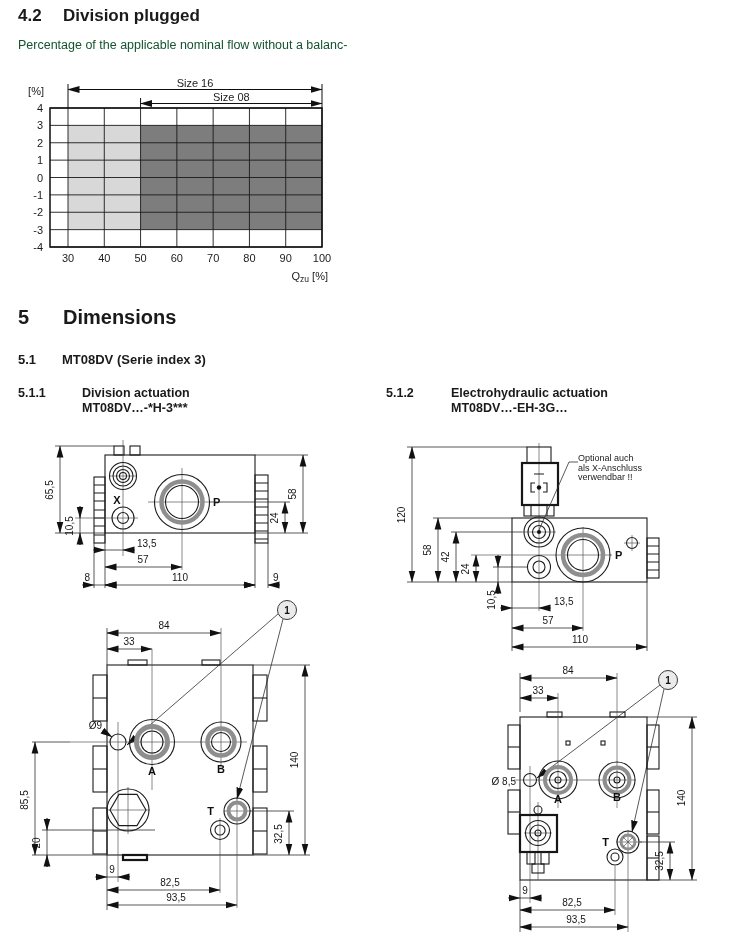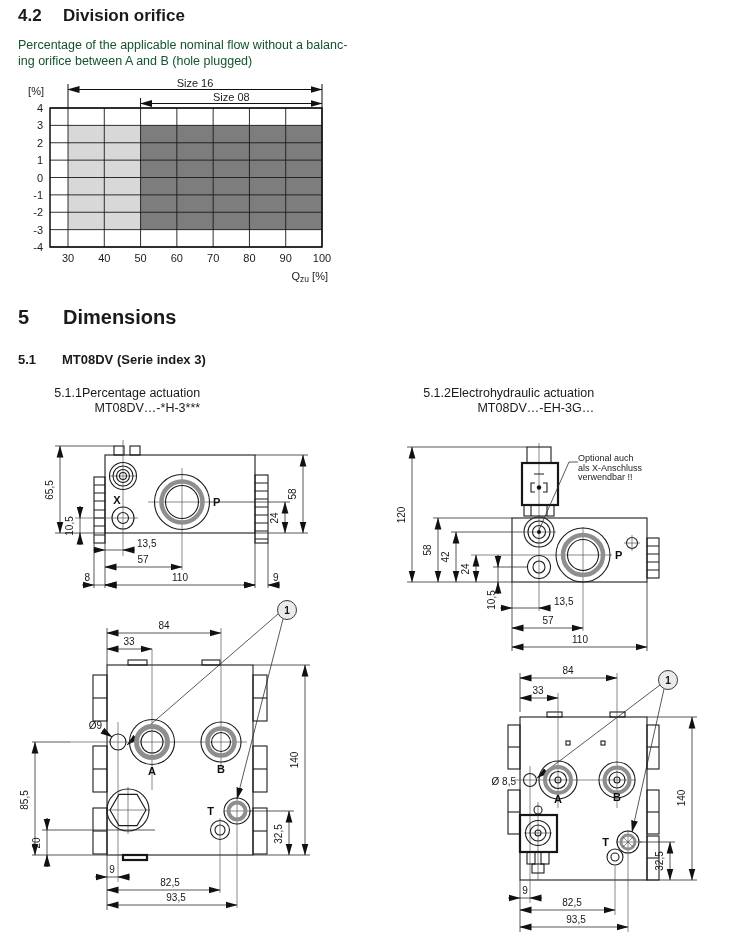--- a/index.html
+++ b/index.html
@@ -6,21 +6,21 @@
   .page{position:relative;width:756px;height:952px;background:#fff;overflow:hidden;
         font-family:"Liberation Sans",sans-serif;color:#1a1a1a;}
   .abs{position:absolute;}
   .h42{left:18px;top:6px;font-size:17px;font-weight:bold;display:flex;}
   .h42 .num{width:45px;}
   .intro{left:18px;top:37px;font-size:12.5px;line-height:16px;color:#14532d;}
   .h5{left:18px;top:306px;font-size:20px;font-weight:bold;display:flex;}
   .h5 .num{width:45px;}
   .h51{left:18px;top:352px;font-size:13px;font-weight:bold;display:flex;}
   .h51 .num{width:44px;}
-  .sub{font-size:12.5px;font-weight:normal;line-height:15px;display:flex;text-align:right;}
+  .sub{font-size:12.5px;font-weight:bold;line-height:15px;display:flex;}
   .sub .num{flex:none;}
   .sub511{left:18px;top:386px;}
   .sub511 .num{width:64px;}
   .sub512{left:386px;top:386px;}
   .sub512 .num{width:65px;}
   svg{position:absolute;overflow:visible;}
   
   .cg{stroke:#1a1a1a;stroke-width:0.9;fill:none;}
   .cb{stroke:#0e0e0e;stroke-width:1.5;fill:none;}
   .ct{font:11px "Liberation Sans",sans-serif;fill:#1b1b1b;}
@@ -37,26 +37,25 @@
   .co{fill:#eaeaea;stroke:#3a3a3a;stroke-width:1;}
   .ct2{font:bold 10px "Liberation Sans",sans-serif;fill:#111;}
 </style>
 </head>
 <body>
 
 <div class="page">
 
   <div class="abs h42">
     <span class="num">4.2</span>
-    <span>Division orifice</span>
+    <span>Division plugged</span>
   </div>
 
   <div class="abs intro">
     <div>Percentage of the applicable nominal flow without a balanc-</div>
-    <div>ing orifice between A and B (hole plugged)</div>
   </div>
 
   <svg id="chart-svg" style="left:18px;top:78px;" width="330" height="212" viewBox="0 0 330 212">
     <defs>
       <marker id="ar-e" viewBox="0 0 12 8" refX="11.5" refY="4" markerWidth="12" markerHeight="8" markerUnits="userSpaceOnUse" orient="auto">
           <path d="M12,4 L0,0.6 L0,7.4 Z" fill="#111"></path>
         </marker>
       <marker id="ar-s" viewBox="0 0 12 8" refX="0.5" refY="4" markerWidth="12" markerHeight="8" markerUnits="userSpaceOnUse" orient="auto">
           <path d="M0,4 L12,0.6 L12,7.4 Z" fill="#111"></path>
         </marker>
@@ -117,21 +116,21 @@
   </div>
 
   <div class="abs h51">
     <span class="num">5.1</span>
     <span>MT08DV (Serie index 3)</span>
   </div>
 
   <div class="abs sub sub511">
     <span class="num">5.1.1</span>
     <span>
-      <span style="display:block">Percentage actuation</span>
+      <span style="display:block">Division actuation</span>
       <span style="display:block">MT08DV…-*H-3***</span>
     </span>
   </div>
 
   <div class="abs sub sub512">
     <span class="num">5.1.2</span>
     <span>
       <span style="display:block">Electrohydraulic actuation</span>
       <span style="display:block">MT08DV…-EH-3G…</span>
     </span>

